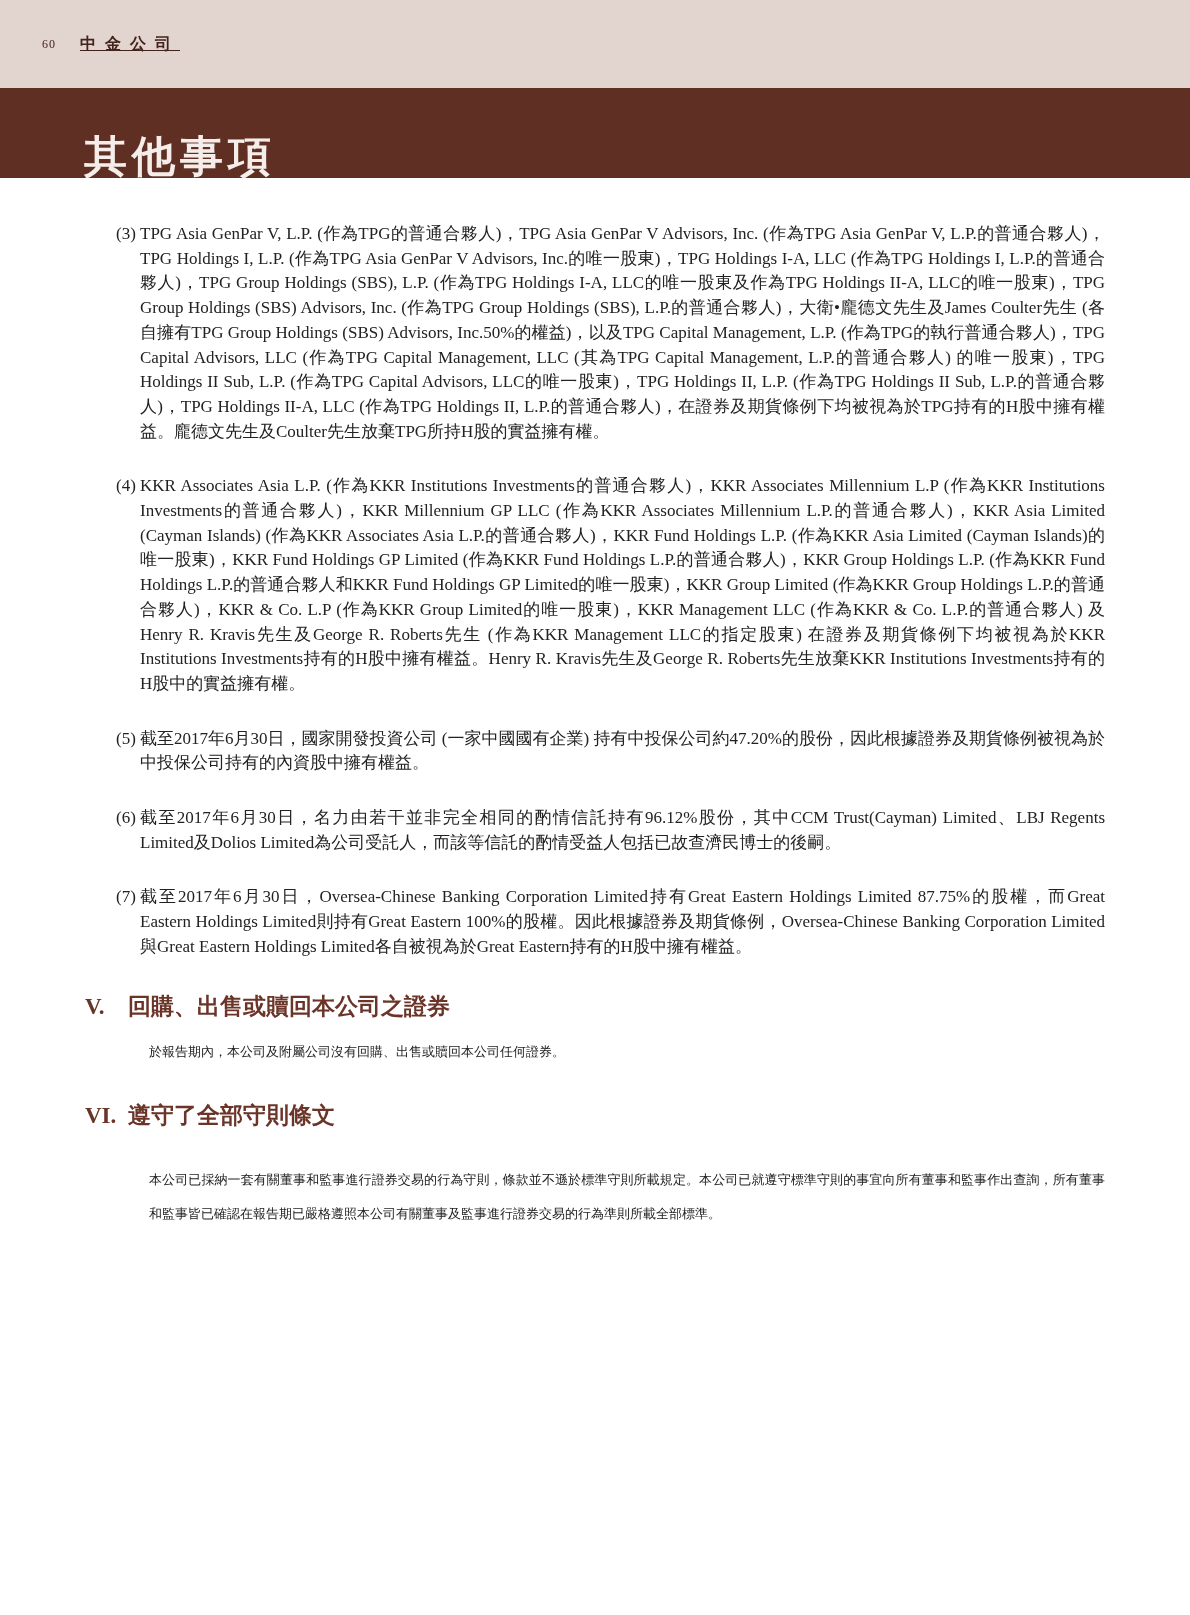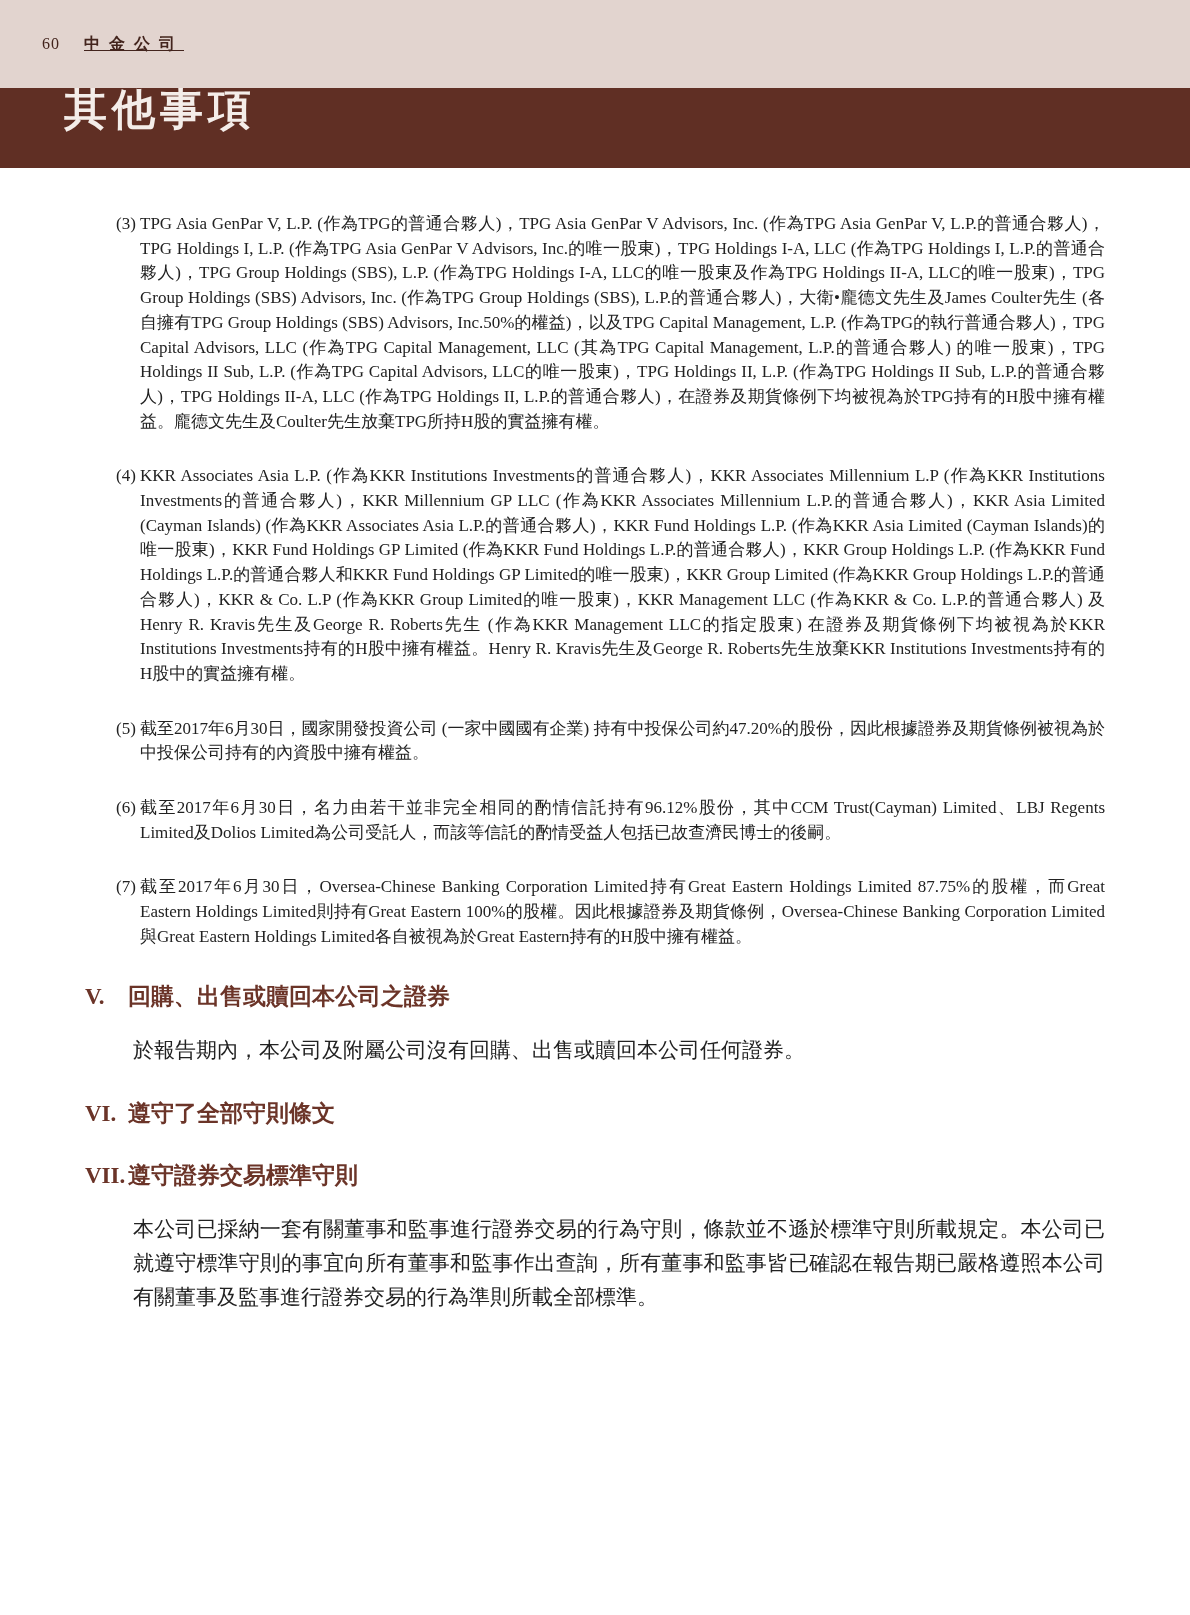--- a/index.html
+++ b/index.html
@@ -17,38 +17,38 @@
   }
   .page-header {
     height: 88px;
     background: #e2d4cf;
     display: flex;
     align-items: center;
     padding-left: 42px;
     box-sizing: border-box;
   }
   .page-number {
-    font-size: 16px;
+    font-size: 12px;
     color: #43241d;
     margin-right: 24px;
     letter-spacing: 1px;
   }
   .company-name {
     font-size: 16px;
     color: #43241d;
     letter-spacing: 9px;
     font-weight: 600;
     text-decoration: underline;
   }
   .banner {
-    height: 80px;
+    height: 90px;
     background: #602f24;
     display: flex;
-    align-items: flex-start;
-    padding-left: 64px;
+    align-items: flex-end;
+    padding-left: 84px;
     box-sizing: border-box;
   }
   .banner-title {
     color: #f4ede9;
     font-size: 43px;
     font-weight: bold;
     letter-spacing: 5px;
     line-height: 1;
   }
   .content {
@@ -80,22 +80,22 @@
     color: #6b3428;
     font-size: 23px;
     font-weight: bold;
     line-height: 30px;
     margin: 0 0 12px 0;
   }
   .section-numeral {
     min-width: 43px;
   }
   .section-body {
-    margin-left: 48px;
-    font-size: 21px;
+    margin-left: 64px;
+    font-size: 13px;
     line-height: 34px;
     text-align: justify;
     text-justify: inter-ideograph;
     color: #222222;
   }
 </style>
 </head>
 <body>
 
 <header class="page-header">
@@ -143,20 +143,16 @@
   </section>
 
   <section class="section">
     <h2 class="section-heading">
       <span class="section-numeral">VI.</span>
       <span class="section-title">遵守了全部守則條文</span>
     </h2>
   </section>
 
   <section class="section">
-    <h2 class="section-heading">
-      <span class="section-numeral">VII.</span>
-      <span class="section-title">遵守證券交易標準守則</span>
-    </h2>
     <p class="section-body">本公司已採納一套有關董事和監事進行證券交易的行為守則，條款並不遜於標準守則所載規定。本公司已就遵守標準守則的事宜向所有董事和監事作出查詢，所有董事和監事皆已確認在報告期已嚴格遵照本公司有關董事及監事進行證券交易的行為準則所載全部標準。</p>
   </section>
 
 </main>
 
 </body></html>

